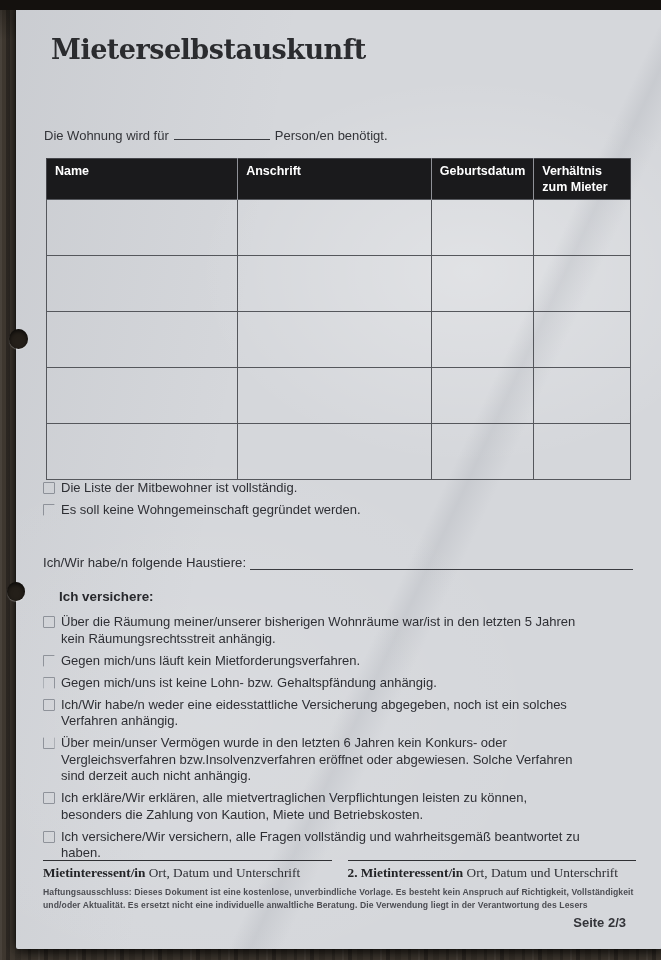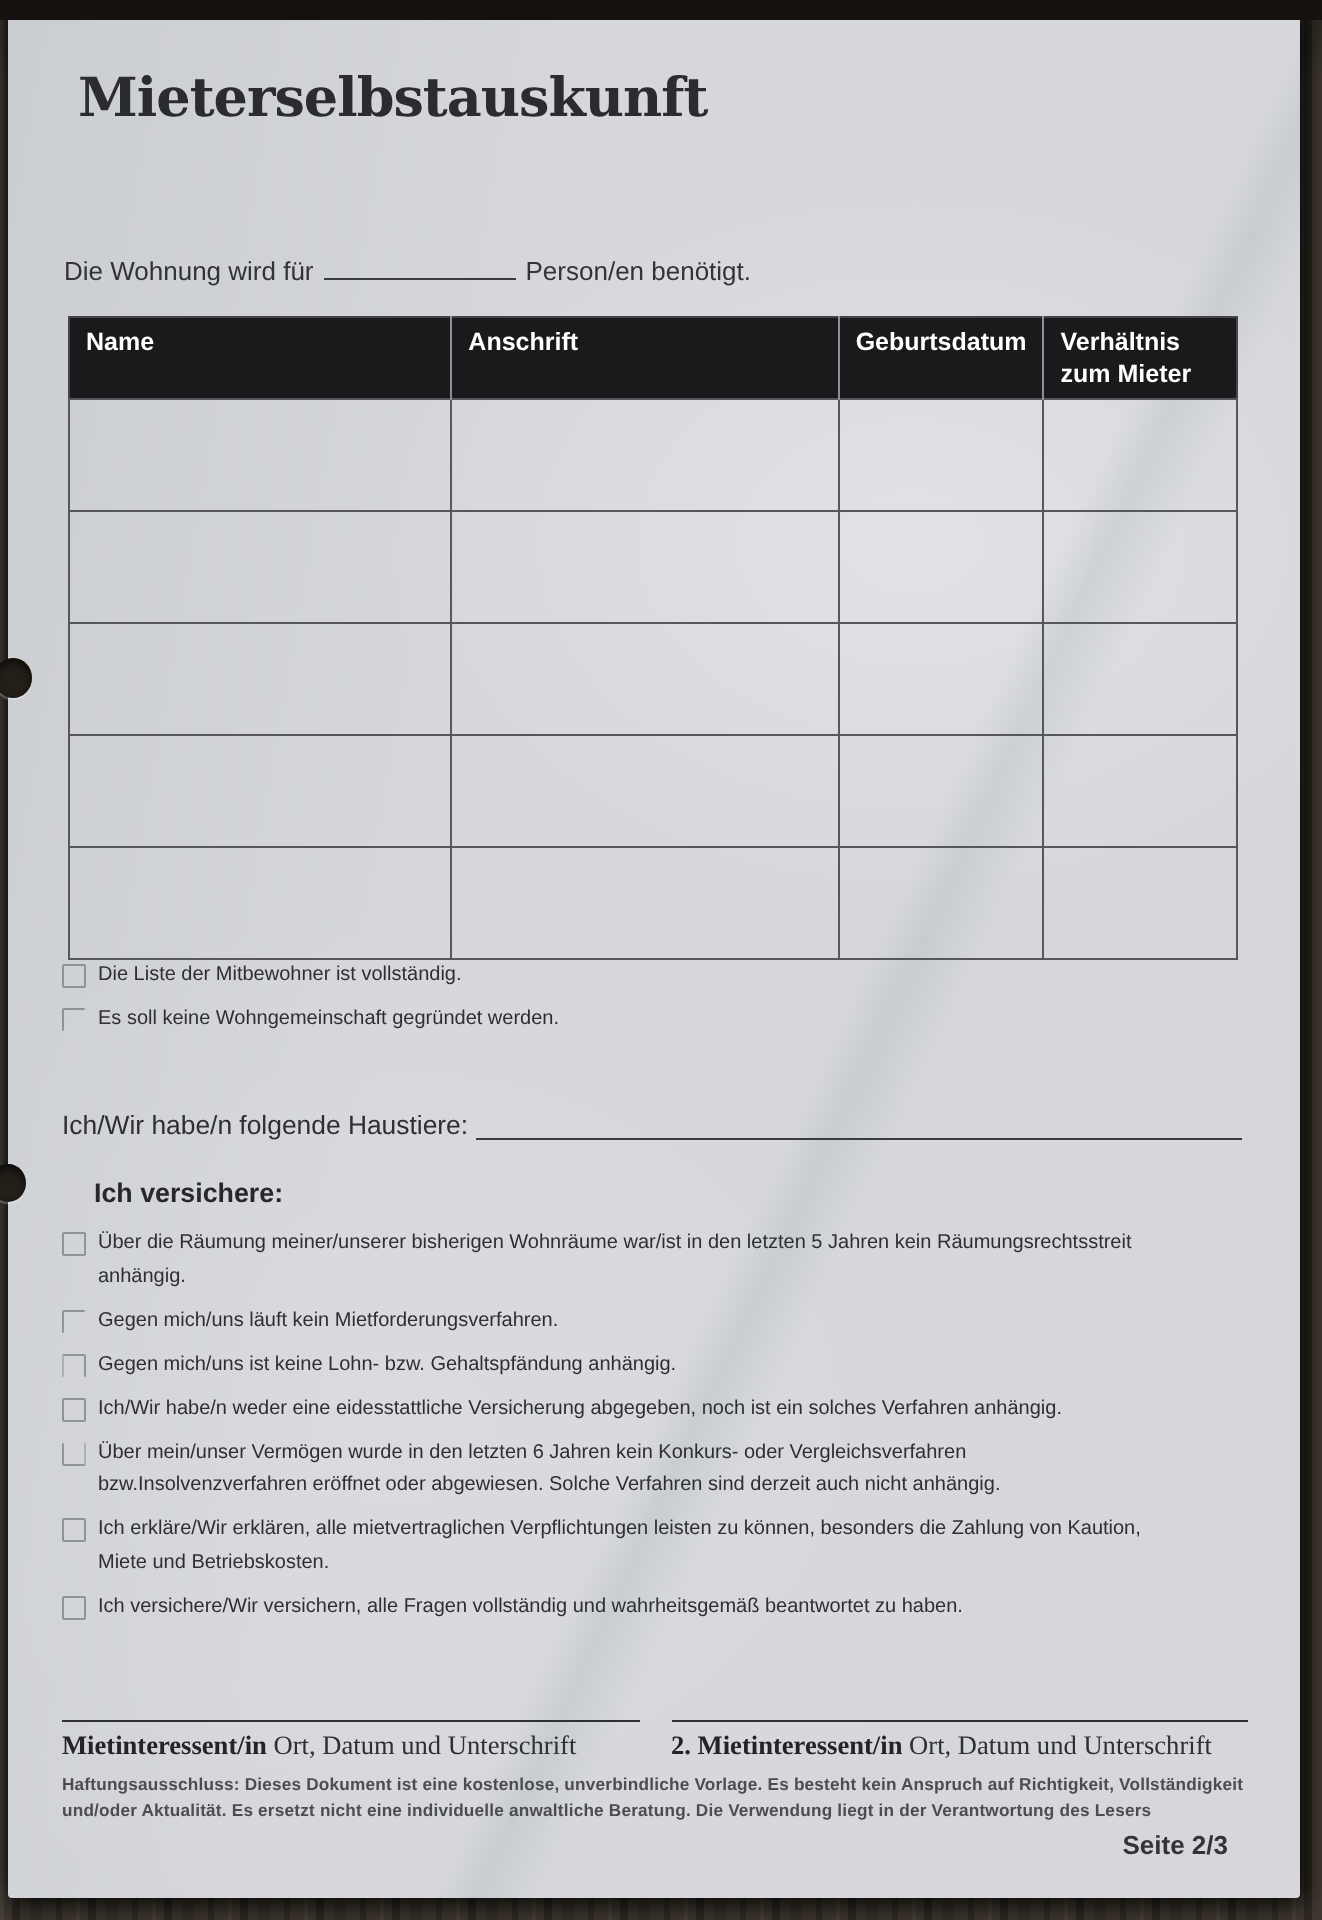--- a/index.html
+++ b/index.html
@@ -10,21 +10,21 @@
     background-image:
       linear-gradient(180deg, rgba(0,0,0,.35) 0, rgba(0,0,0,0) 40px),
       repeating-linear-gradient(90deg,
         rgba(255,255,255,.05) 0 2px, transparent 2px 6px,
         rgba(0,0,0,.28) 6px 10px, transparent 10px 15px,
         rgba(0,0,0,.12) 15px 21px, transparent 21px 28px,
         rgba(0,0,0,.2) 28px 31px, transparent 31px 38px);
   }
   .top-shade{position:absolute;top:0;left:0;width:661px;height:10px;background:#14110e;z-index:3;}
   .paper{
-    position:absolute;top:8px;left:4px;width:646px;height:941px;z-index:2;
+    position:absolute;top:8px;left:16px;width:646px;height:941px;z-index:2;
     background:
       linear-gradient(115deg, transparent 60%, rgba(135,140,150,.16) 62%, transparent 65%),
       radial-gradient(ellipse 420px 300px at 70% 28%, rgba(255,255,255,.28), transparent 65%),
       radial-gradient(ellipse 500px 400px at 30% 75%, rgba(255,255,255,.10), transparent 70%),
       linear-gradient(100deg, rgba(110,115,125,.10), transparent 35%),
       #d5d7db;
     box-shadow:0 -5px 9px rgba(0,0,0,.55), 0 5px 12px rgba(0,0,0,.6), 4px 0 10px rgba(0,0,0,.45);
     border-radius:2px;
   }
   .hole{position:absolute;background:#241f19;border-radius:50%;
@@ -44,21 +44,21 @@
     border:1.4px solid #44454a;}
   table.people th{
     background:#1a1a1c;color:#fff;font-size:12.5px;font-weight:700;text-align:left;
     padding:5px 8px 4px 8px;vertical-align:top;line-height:1.25;
     border-left:1px solid #8f9197;}
   table.people th:first-child{border-left:none;}
   table.people td{border:1px solid #55575c;height:53px;}
 
   .stmts{list-style:none;margin:0;padding:0;}
   .stmts li{position:relative;padding-left:18px;margin-bottom:5.5px;
-    font-size:10px;line-height:16.5px;color:#2e2f34;max-width:535px;}
+    font-size:13px;line-height:16.5px;color:#2e2f34;max-width:535px;}
   .cb{position:absolute;left:0;top:2px;width:10px;height:10px;
     border:1.2px solid rgba(88,93,104,.55);border-radius:1px;background:transparent;}
   .stmts li:nth-child(2) .cb{border-right-color:transparent;border-bottom-color:transparent;}
   .stmts li:nth-child(3) .cb{border-bottom-color:transparent;border-left-color:rgba(88,93,104,.3);}
   .stmts li:nth-child(5) .cb{border-top-color:transparent;border-right-color:rgba(88,93,104,.3);}
   .group1{position:absolute;top:472px;left:27px;width:570px;}
   .group2{position:absolute;top:606px;left:27px;width:545px;}
 
   .pets{position:absolute;top:547px;left:27px;width:590px;display:flex;align-items:flex-start;
     font-size:13.2px;color:#2e2f34;}

